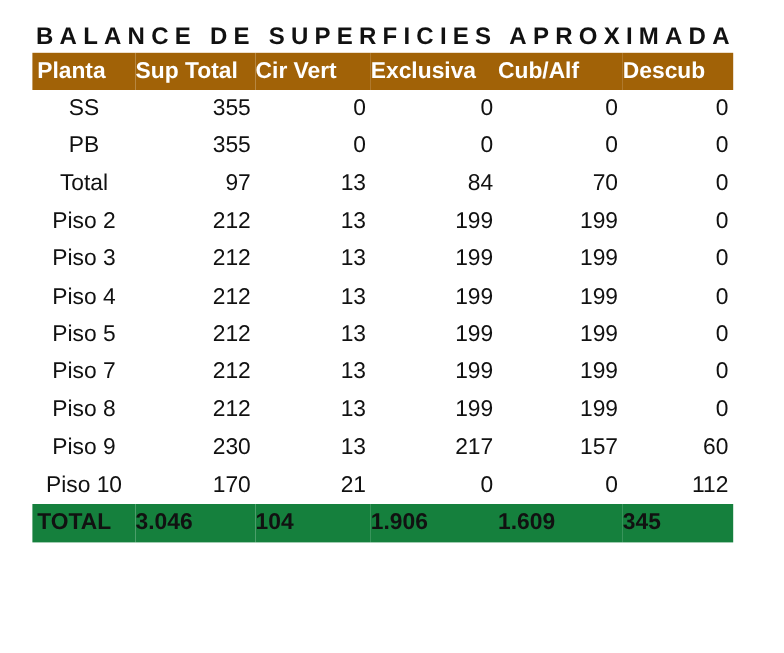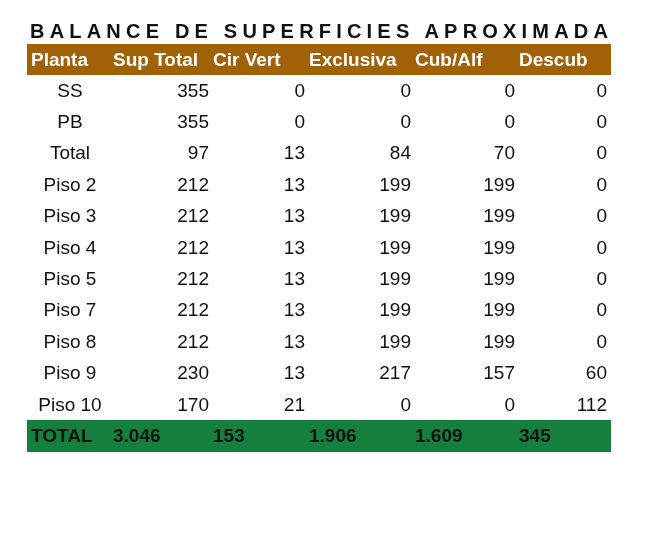--- a/index.html
+++ b/index.html
@@ -199,20 +199,20 @@
         <td>21</td>
         <td>0</td>
         <td>0</td>
         <td>112</td>
       </tr>
     </tbody>
     <tfoot>
       <tr>
         <td class="first">TOTAL</td>
         <td>3.046</td>
-        <td>153</td>
+        <td>104</td>
         <td>1.906</td>
         <td>1.609</td>
         <td>345</td>
       </tr>
     </tfoot>
   </table>
 </div>
 
 </body></html>

